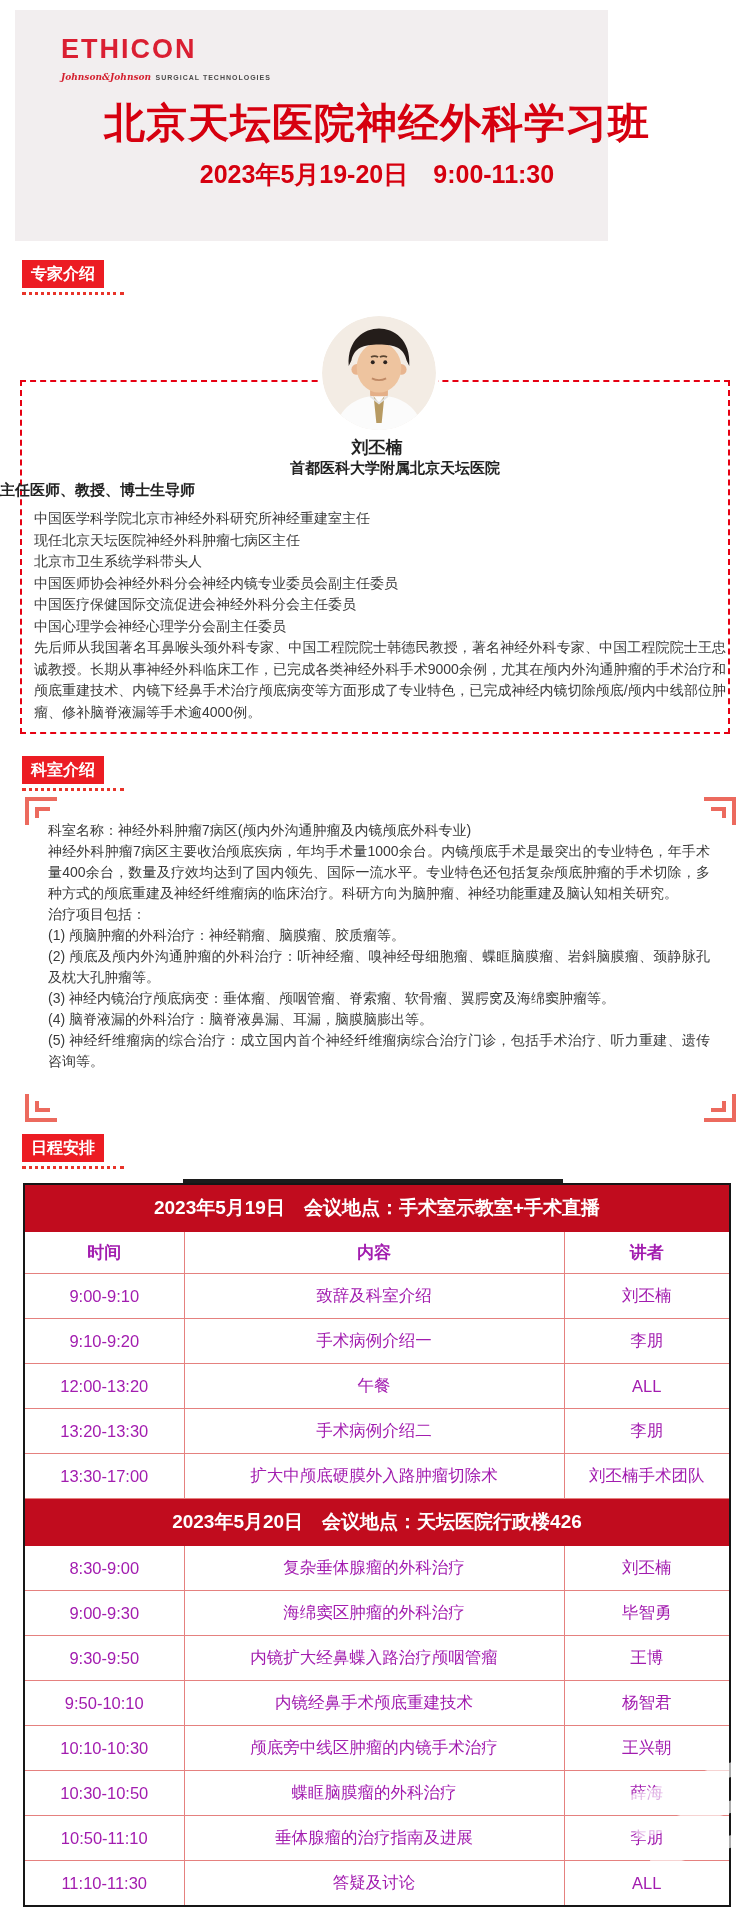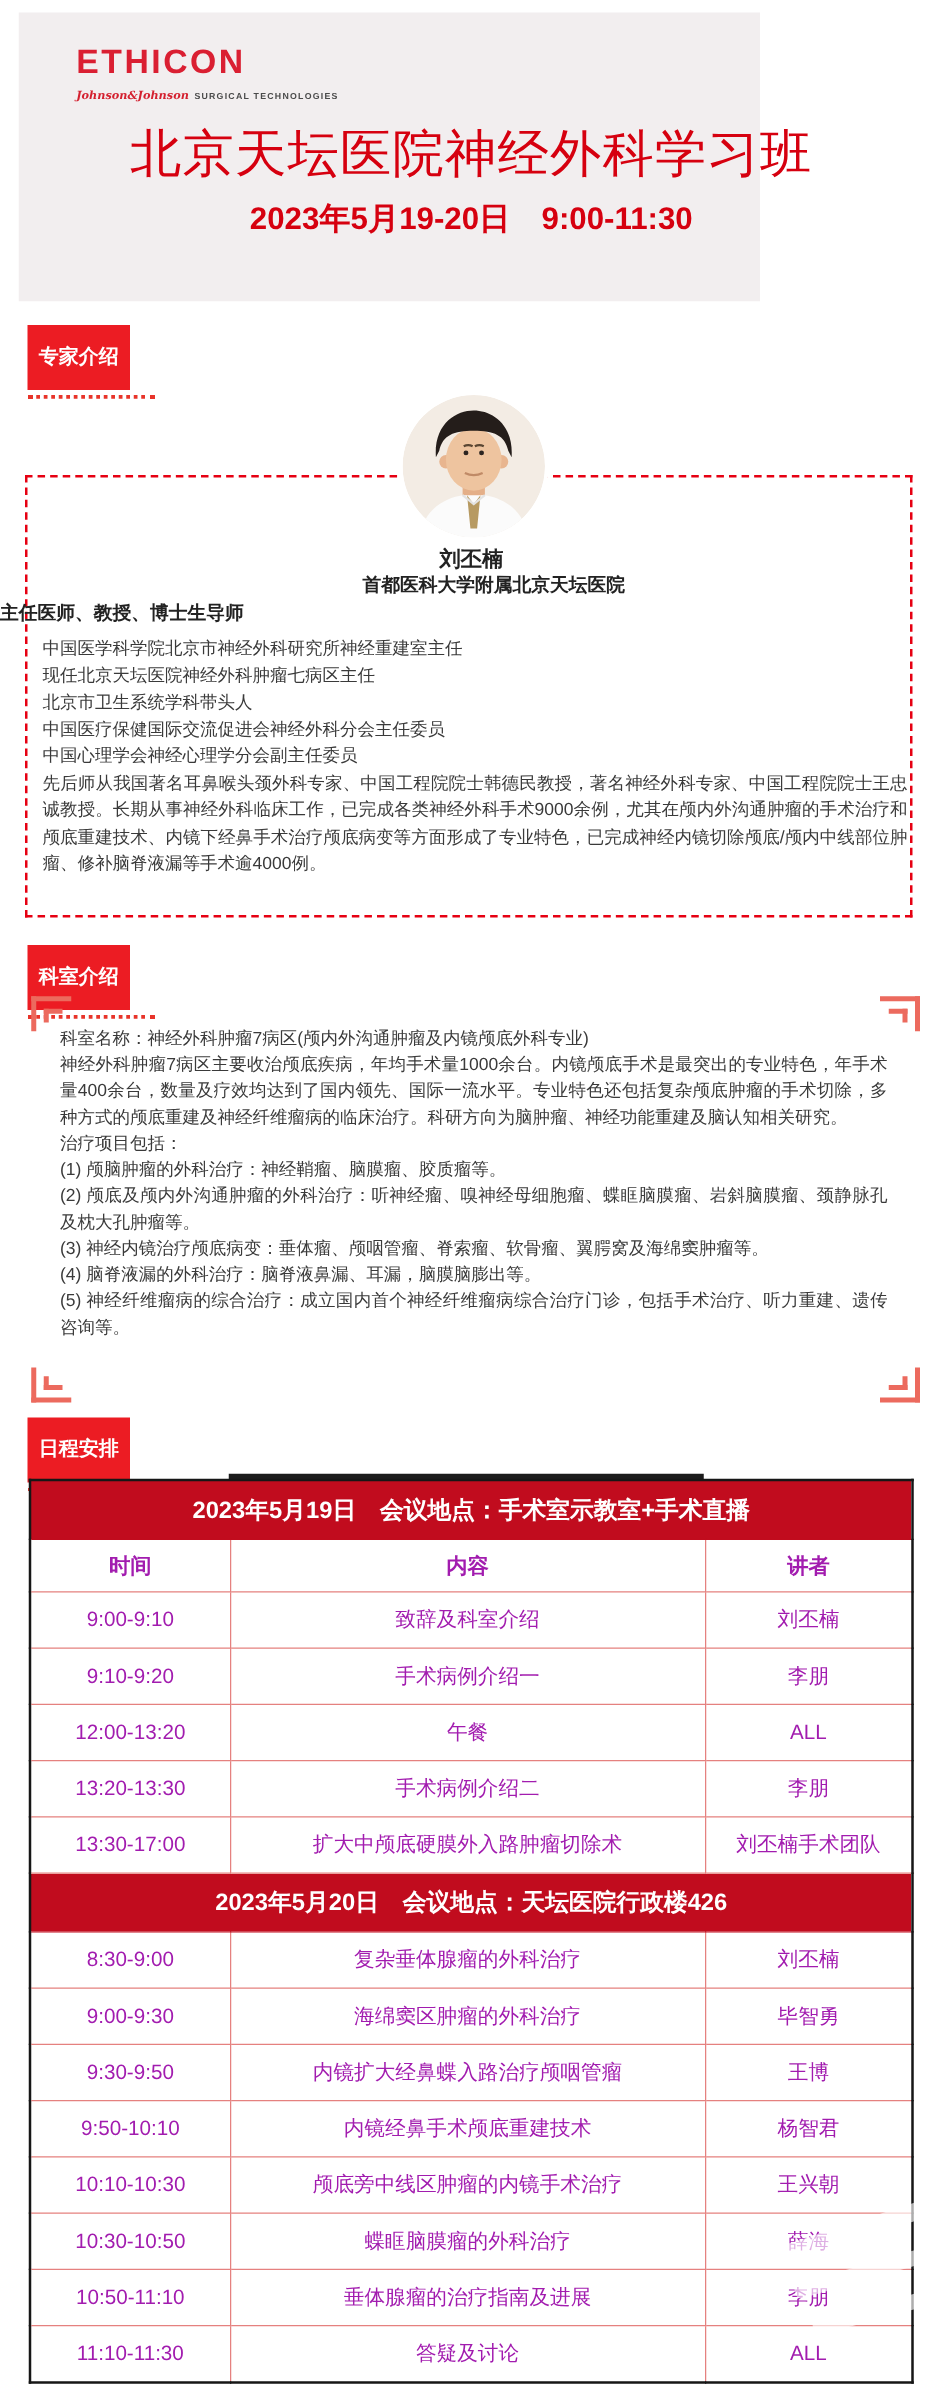--- a/index.html
+++ b/index.html
@@ -7,27 +7,27 @@
         font-family:"Liberation Sans","DejaVu Sans",sans-serif;color:#333;}
   
   .banner{position:absolute;left:15px;top:10px;width:593px;height:231px;background:#f2eeef;}
   .logo{position:absolute;left:46px;top:26px;}
   .logo-text{color:#da1f32;font-size:27px;font-weight:bold;letter-spacing:2px;line-height:1;}
   .logo-sub{margin-top:3px;white-space:nowrap;}
   .logo-script{font-family:"DejaVu Serif","Liberation Serif",serif;font-style:italic;font-weight:bold;
                color:#d4202f;font-size:9px;}
   .logo-caps{color:#4a4a4a;font-size:7px;font-weight:bold;letter-spacing:1px;}
   .banner-title{position:absolute;left:0;top:86px;width:724px;text-align:center;color:#d6000f;
-                font-size:41px;font-weight:400;letter-spacing:1px;}
+                font-size:41px;font-weight:700;letter-spacing:1px;}
   .banner-date{position:absolute;left:0;top:148px;width:724px;text-align:center;color:#d6000f;
                font-size:25px;font-weight:bold;}
   
   .sec{position:absolute;left:22px;}
   .sec-label{display:inline-block;background:#ec1c23;color:#fff;font-size:16px;font-weight:bold;
-             padding:16px 9px;line-height:1.25;}
+             padding:4px 9px;line-height:1.25;}
   .sec-dots{width:102px;height:0;border-bottom:3px dotted #e8342a;margin-top:4px;}
   #sec-expert{top:260px;}
   #sec-dept{top:756px;}
   #sec-schedule{top:1134px;}
   
   .expert-box{position:absolute;left:20px;top:380px;width:710px;height:354px;
               border:2px dashed #e60012;background:#fff;box-sizing:border-box;}
   .avatar-wrap{position:absolute;left:319px;top:313px;width:120px;height:120px;background:#fff;
                border-radius:50%;padding:3px;box-sizing:border-box;}
   .avatar-wrap svg{display:block;width:114px;height:114px;border-radius:50%;}
@@ -121,20 +121,21 @@
   </div>
 
   <div class="expert-name">刘丕楠</div>
   <div class="expert-affil">首都医科大学附属北京天坛医院</div>
   <div class="expert-titles">主任医师、教授、博士生导师</div>
 
   <div class="expert-bio">
       <div>中国医学科学院北京市神经外科研究所神经重建室主任</div>
       <div>现任北京天坛医院神经外科肿瘤七病区主任</div>
       <div>北京市卫生系统学科带头人</div>
+      <div>中国医师协会神经外科分会神经内镜专业委员会副主任委员</div>
       <div>中国医疗保健国际交流促进会神经外科分会主任委员</div>
       <div>中国心理学会神经心理学分会副主任委员</div>
       <div>先后师从我国著名耳鼻喉头颈外科专家、中国工程院院士韩德民教授，著名神经外科专家、中国工程院院士王忠诚教授。长期从事神经外科临床工作，已完成各类神经外科手术9000余例，尤其在颅内外沟通肿瘤的手术治疗和颅底重建技术、内镜下经鼻手术治疗颅底病变等方面形成了专业特色，已完成神经内镜切除颅底/颅内中线部位肿瘤、修补脑脊液漏等手术逾4000例。</div>
     </div>
 
   <div class="sec" id="sec-dept">
     <div class="sec-label">科室介绍</div>
     <div class="sec-dots"></div>
   </div>
 

